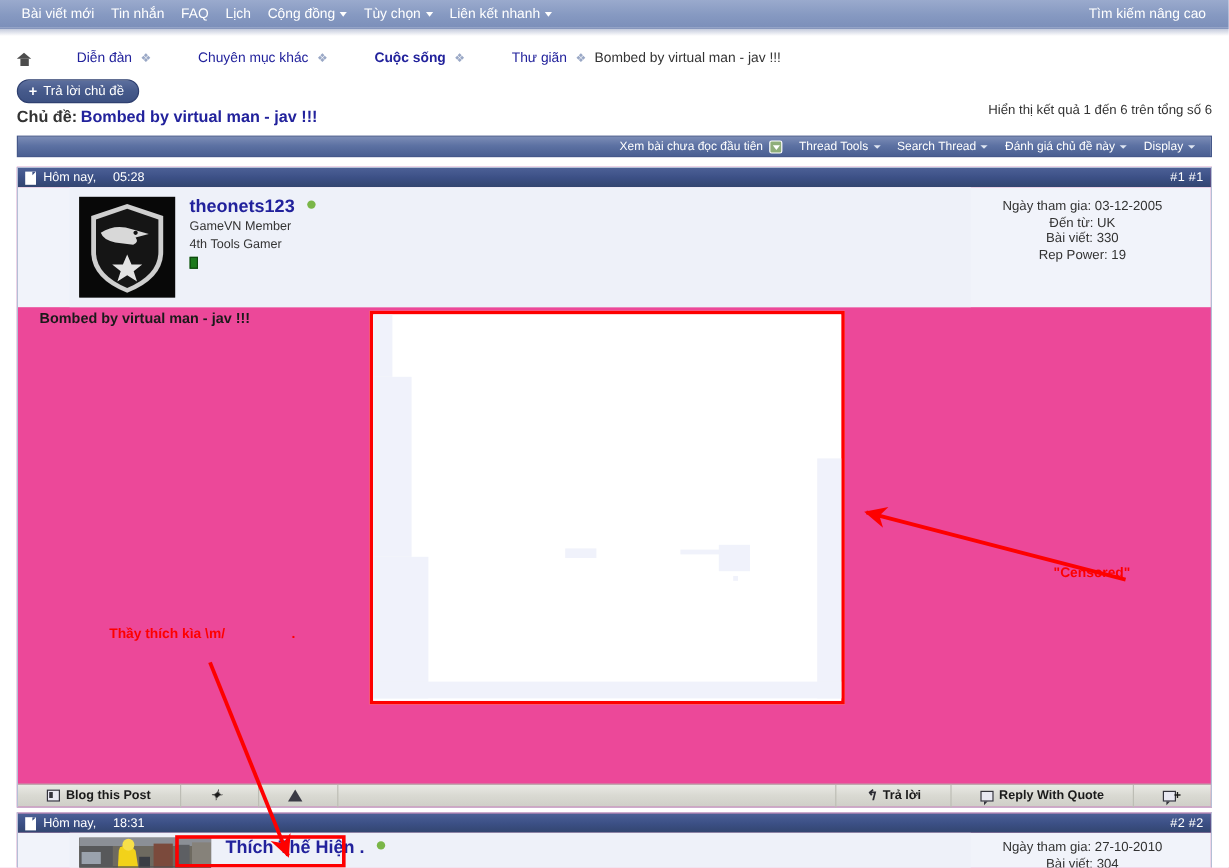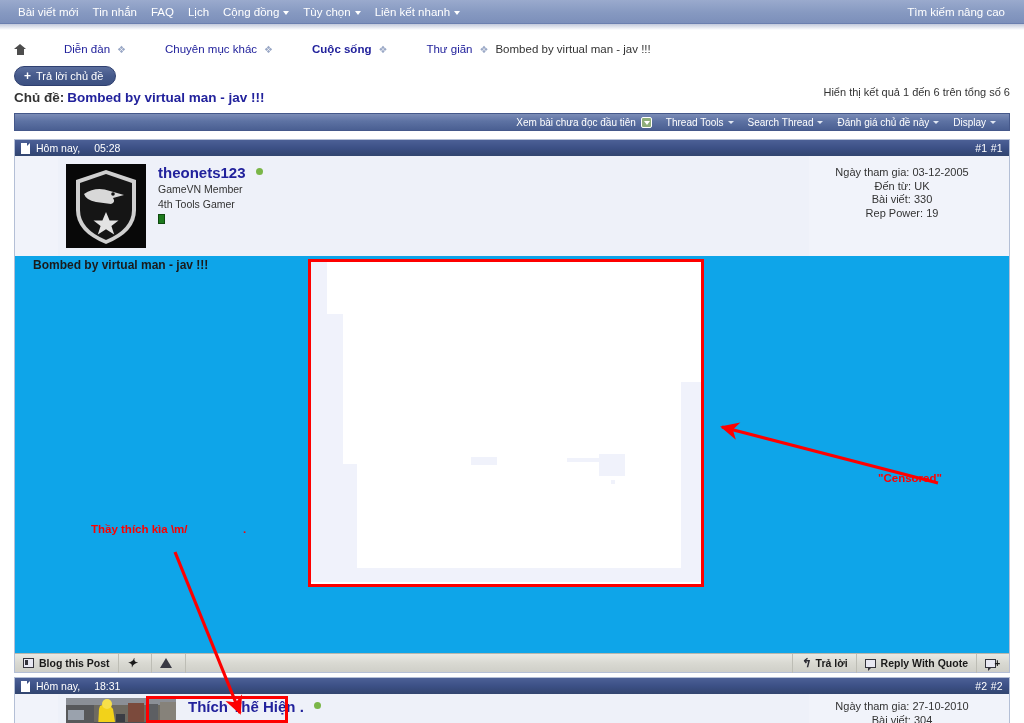--- a/index.html
+++ b/index.html
@@ -109,21 +109,21 @@
   }
   .tool-badge::after {
     content:""; position:absolute; left:2.5px; top:3px;
     border-left:3px solid transparent; border-right:3px solid transparent;
     border-top:4px solid #ffffff;
   }
 
   
   .post {
     position: absolute; left: 14px; width: 996px;
-    border: 1px solid #b4bfd6; background: #0ea5e9;
+    border: 1px solid #b4bfd6; background: #ec4899;
   }
   #post1 { top: 139px; height: 534px; }
   #post2 { top: 677px; height: 46px; border-bottom: none; }
 
   .post-head {
     height: 16px; width: 100%;
     background: linear-gradient(to bottom, #4c6096 0%, #3c5086 50%, #32456f 100%);
     display: flex; align-items: center; color: #ffffff; font-size: 10.5px;
     padding: 0 6px;
   }
@@ -192,21 +192,21 @@
   }
 
   
   .post-foot {
     position: absolute; left: 0; bottom: 0; width: 100%; height: 19px;
     background: linear-gradient(to bottom, #e9e9e4 0%, #d9d9d2 50%, #cfcfc8 100%);
     border-top: 1px solid #b7b7ae;
     display: flex; align-items: center;
   }
   .pf-btn {
-    display: flex; align-items: center; height: 19px; padding: 0 8px;
+    display: flex; align-items: center; height: 19px; padding: 0 24px;
     font-size: 10.5px; color: #1a1a1a; font-weight: bold; white-space: nowrap;
     border-right: 1px solid #bdbdb5; cursor: pointer;
   }
   .pf-right { margin-left: auto; display: flex; align-items: center; }
   .pf-right .pf-btn { border-right: none; border-left: 1px solid #bdbdb5; }
 
   .ic { display:inline-block; margin-right: 5px; flex: none; }
   .ic-blog { width: 11px; height: 10px; border: 1.5px solid #34343c; background:#e8e8f2; position: relative; }
   .ic-blog::after{content:"";position:absolute;left:1px;top:1px;width:3px;height:5px;background:#34343c;}
   .ic-star { width: 11px; height: 11px; color: #1a1a1a; font-size: 12px; line-height: 11px; text-align:center;}

